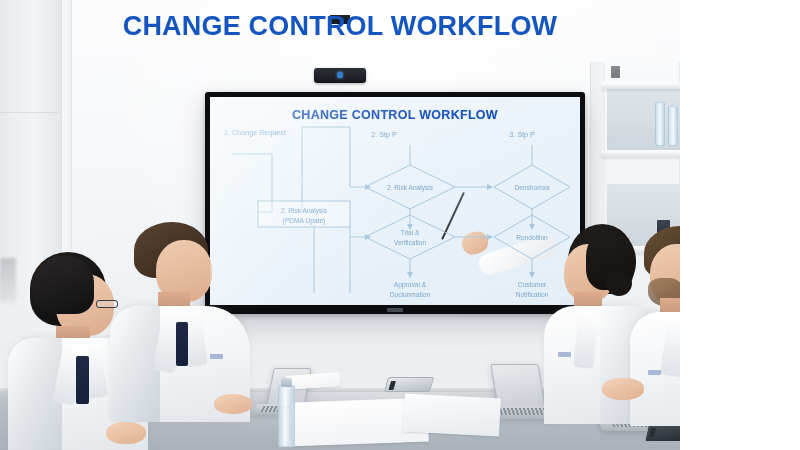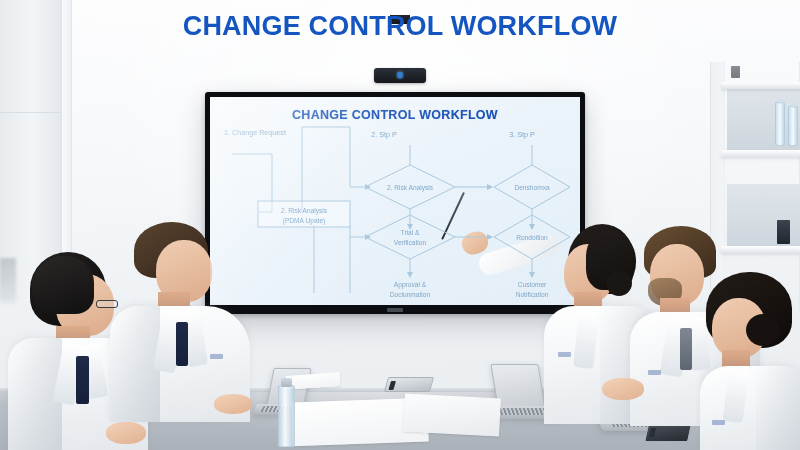--- a/index.html
+++ b/index.html
@@ -6,21 +6,21 @@
   * { box-sizing: border-box; margin: 0; padding: 0; }
   html, body {
     width: 800px; height: 450px;
     overflow: hidden;
     font-family: "Liberation Sans", sans-serif;
     background: #fff;
   }
 
   .scene {
     position: relative;
-    width: 800px; height: 450px;
+    width: 680px; height: 450px;
     overflow: hidden;
     background: linear-gradient(175deg, #fbfcfd 0%, #f4f6f8 40%, #eceff2 70%, #e6eaee 100%);
   }
 
   
   .wall {
     position: absolute; inset: 0;
     background: linear-gradient(178deg, #fdfdfe 0%, #f6f8fa 35%, #eef1f4 68%, #e9edf0 100%);
   }
   .wall-sheen {

